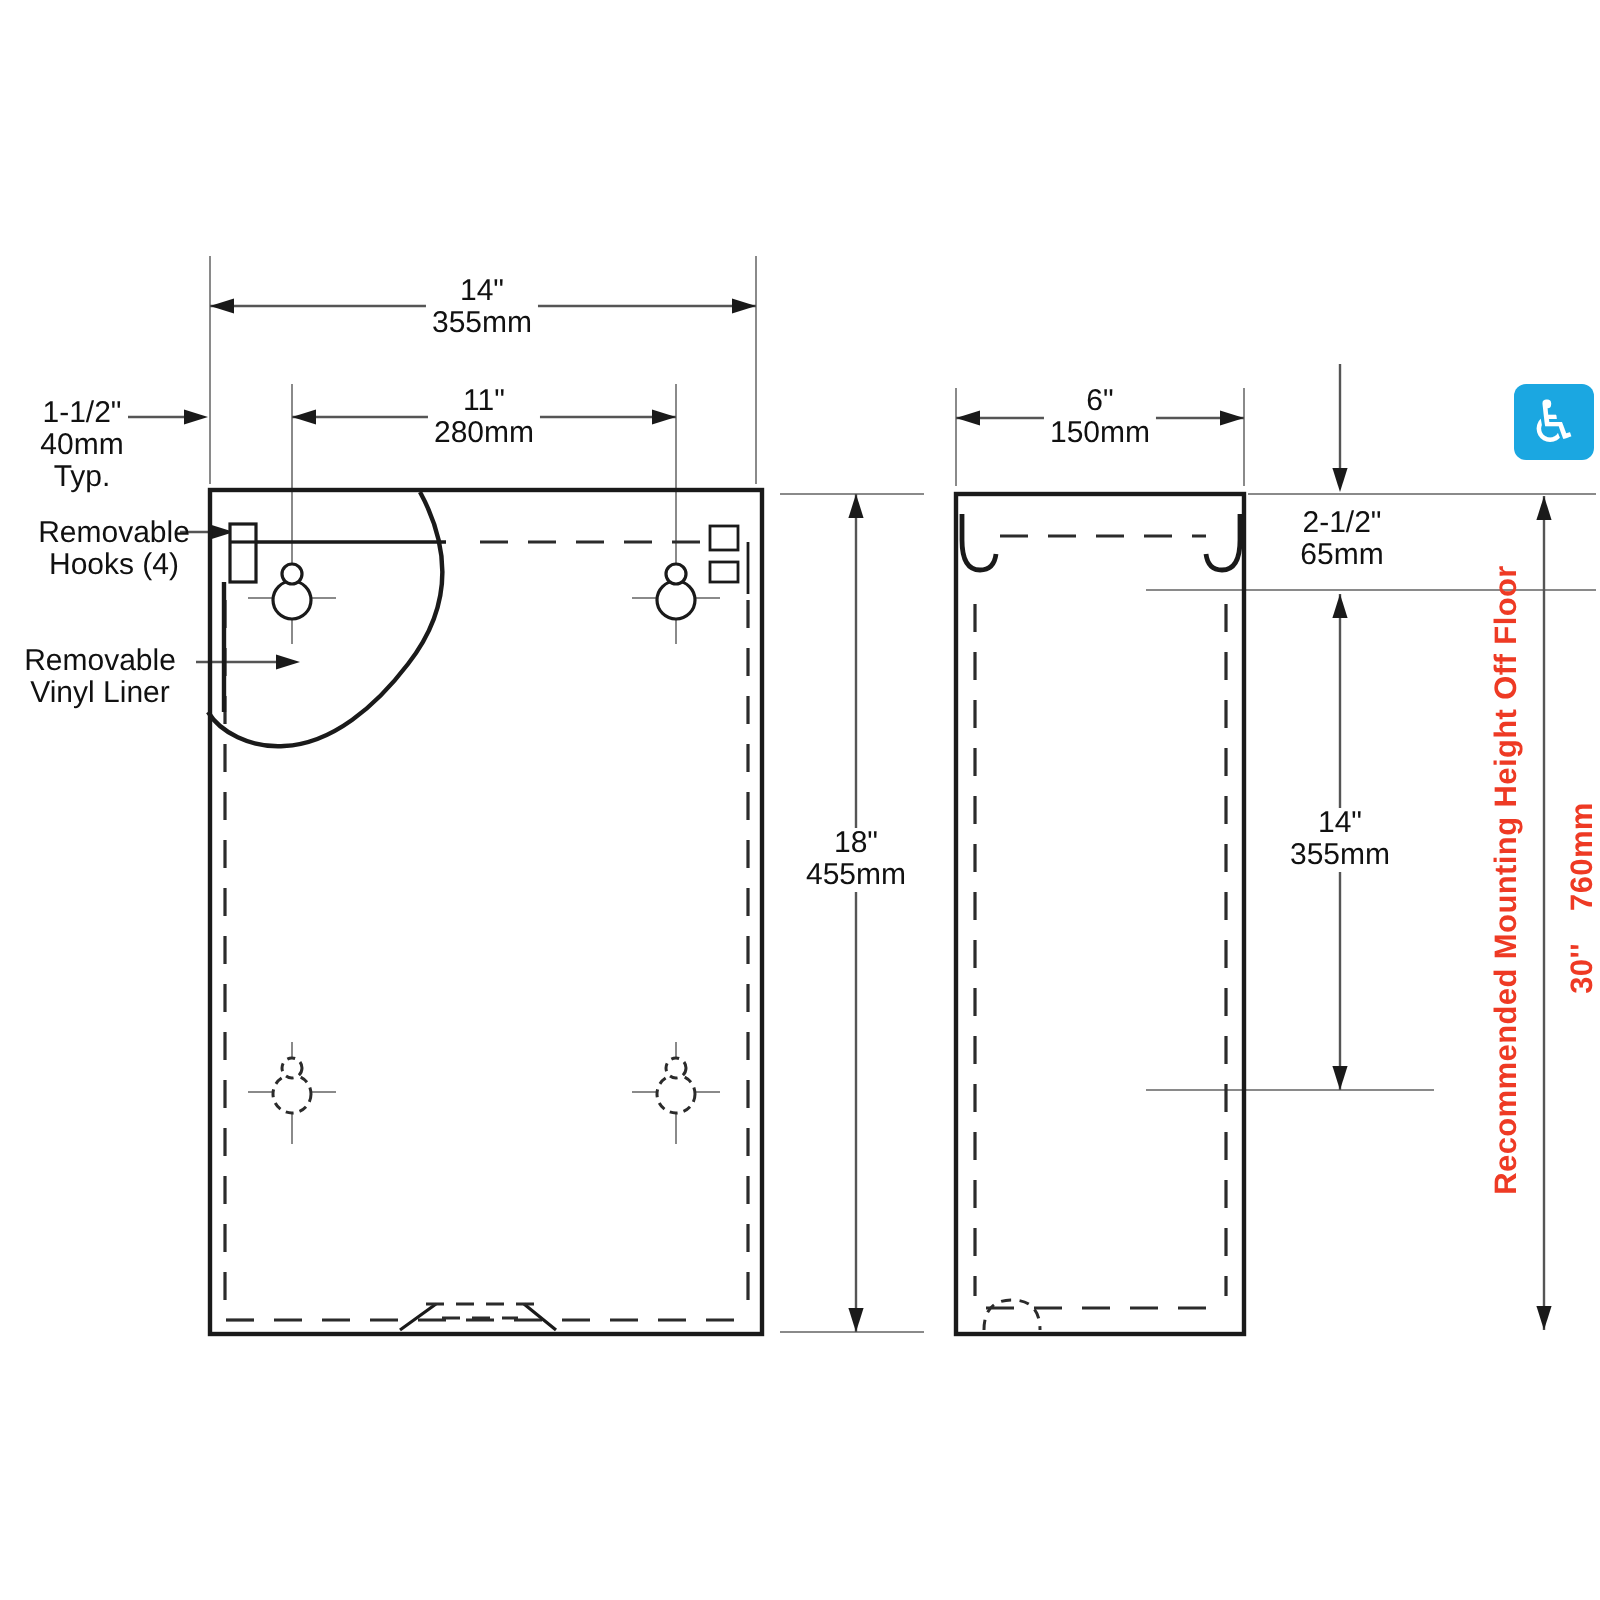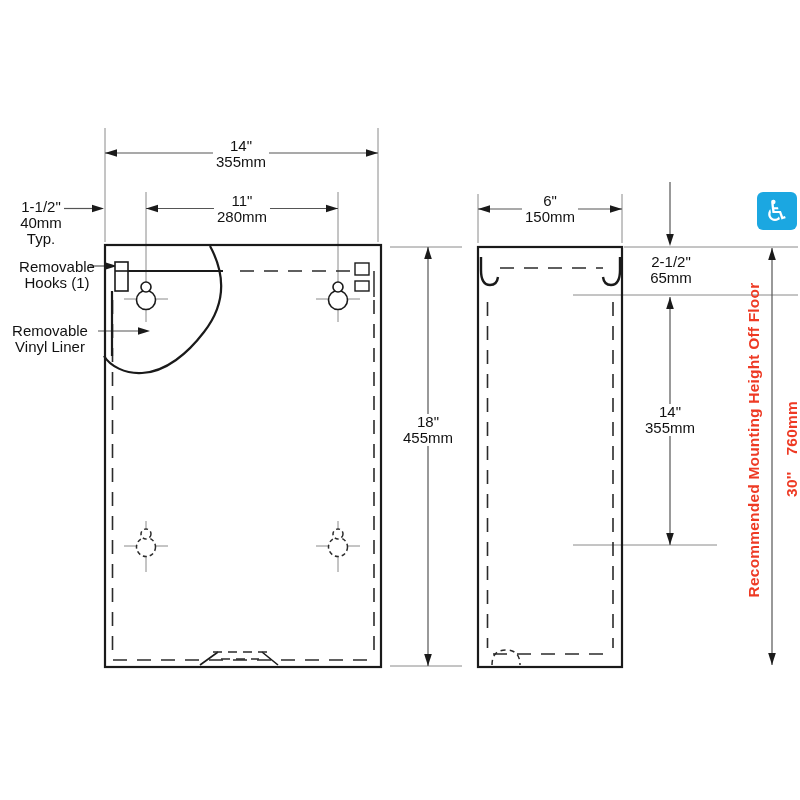--- a/index.html
+++ b/index.html
@@ -175,21 +175,21 @@
   </div>
 
   <div class="lbl" style="left:41px;top:223px;">
     <span>1-1/2"</span>
     <span>40mm</span>
     <span>Typ.</span>
   </div>
 
   <div class="lbl" style="left:57px;top:275px;">
     <span>Removable</span>
-    <span>Hooks (1)</span>
+    <span>Hooks (4)</span>
   </div>
 
   <div class="lbl" style="left:50px;top:339px;text-align:center;">
     <span>Removable</span>
     <span>Vinyl Liner</span>
   </div>
 
   <div class="lbl onLine" style="left:428px;top:430px;">
     <span>18"</span>
     <span>455mm</span>

